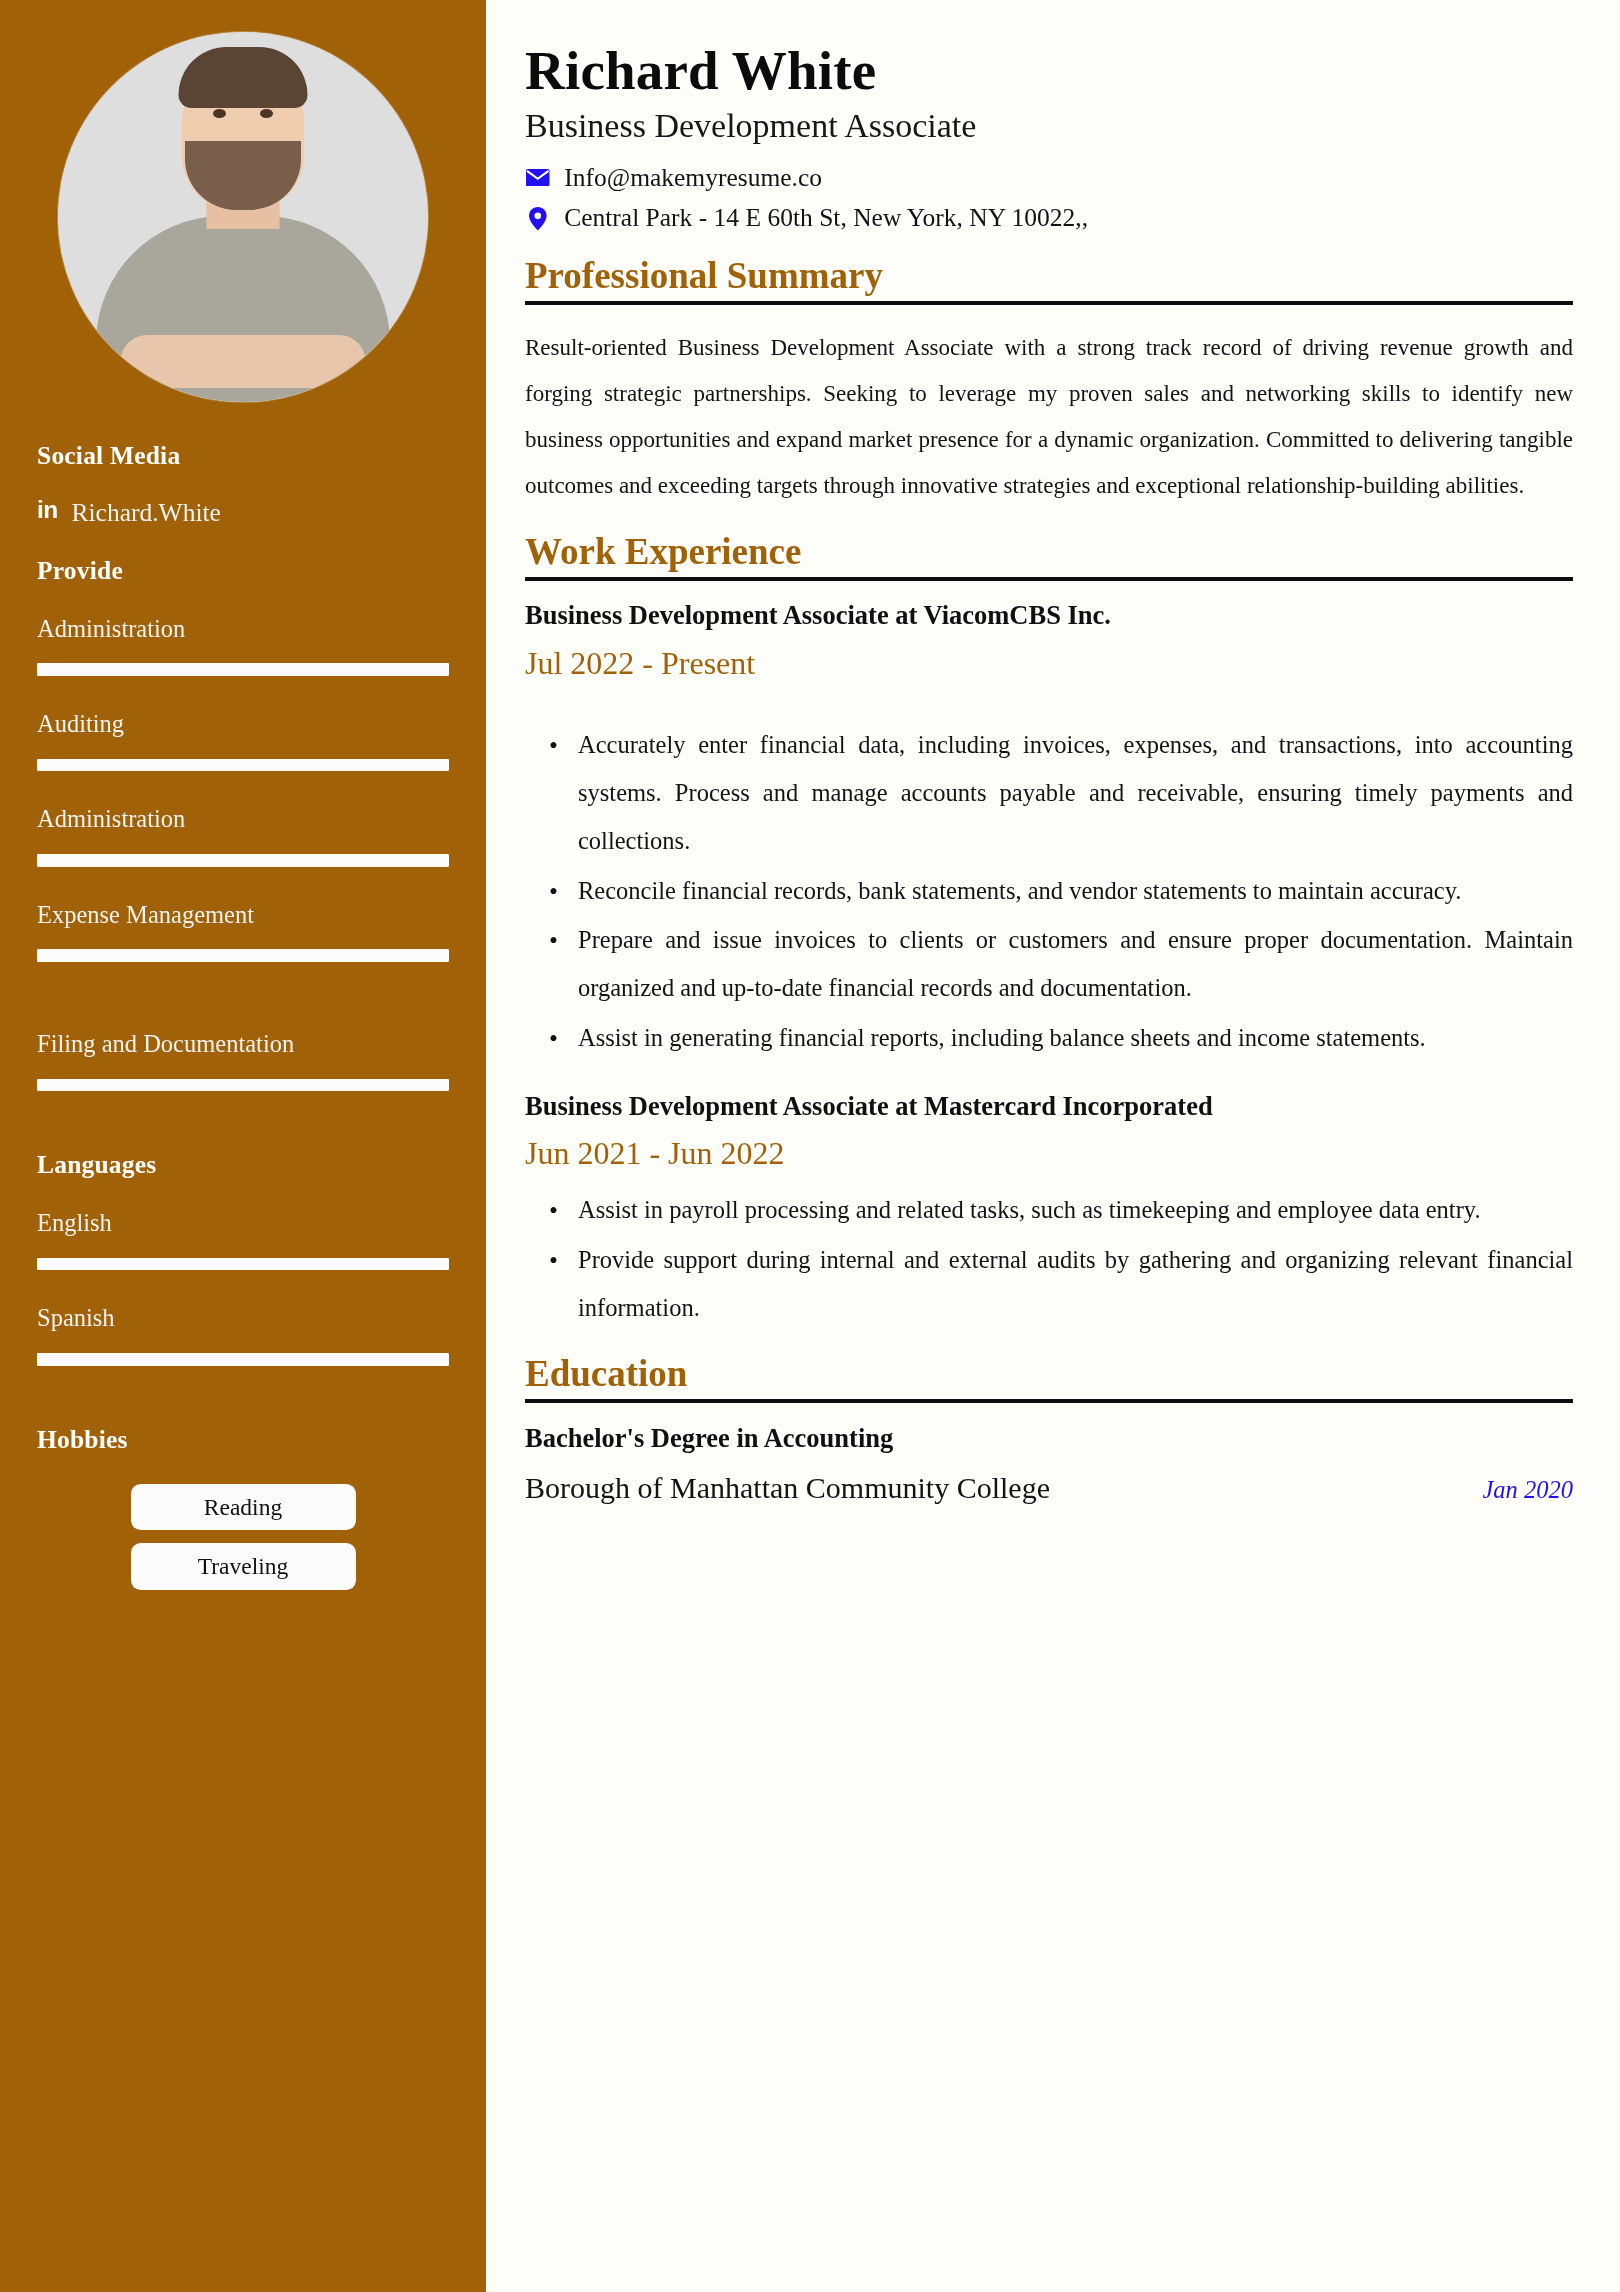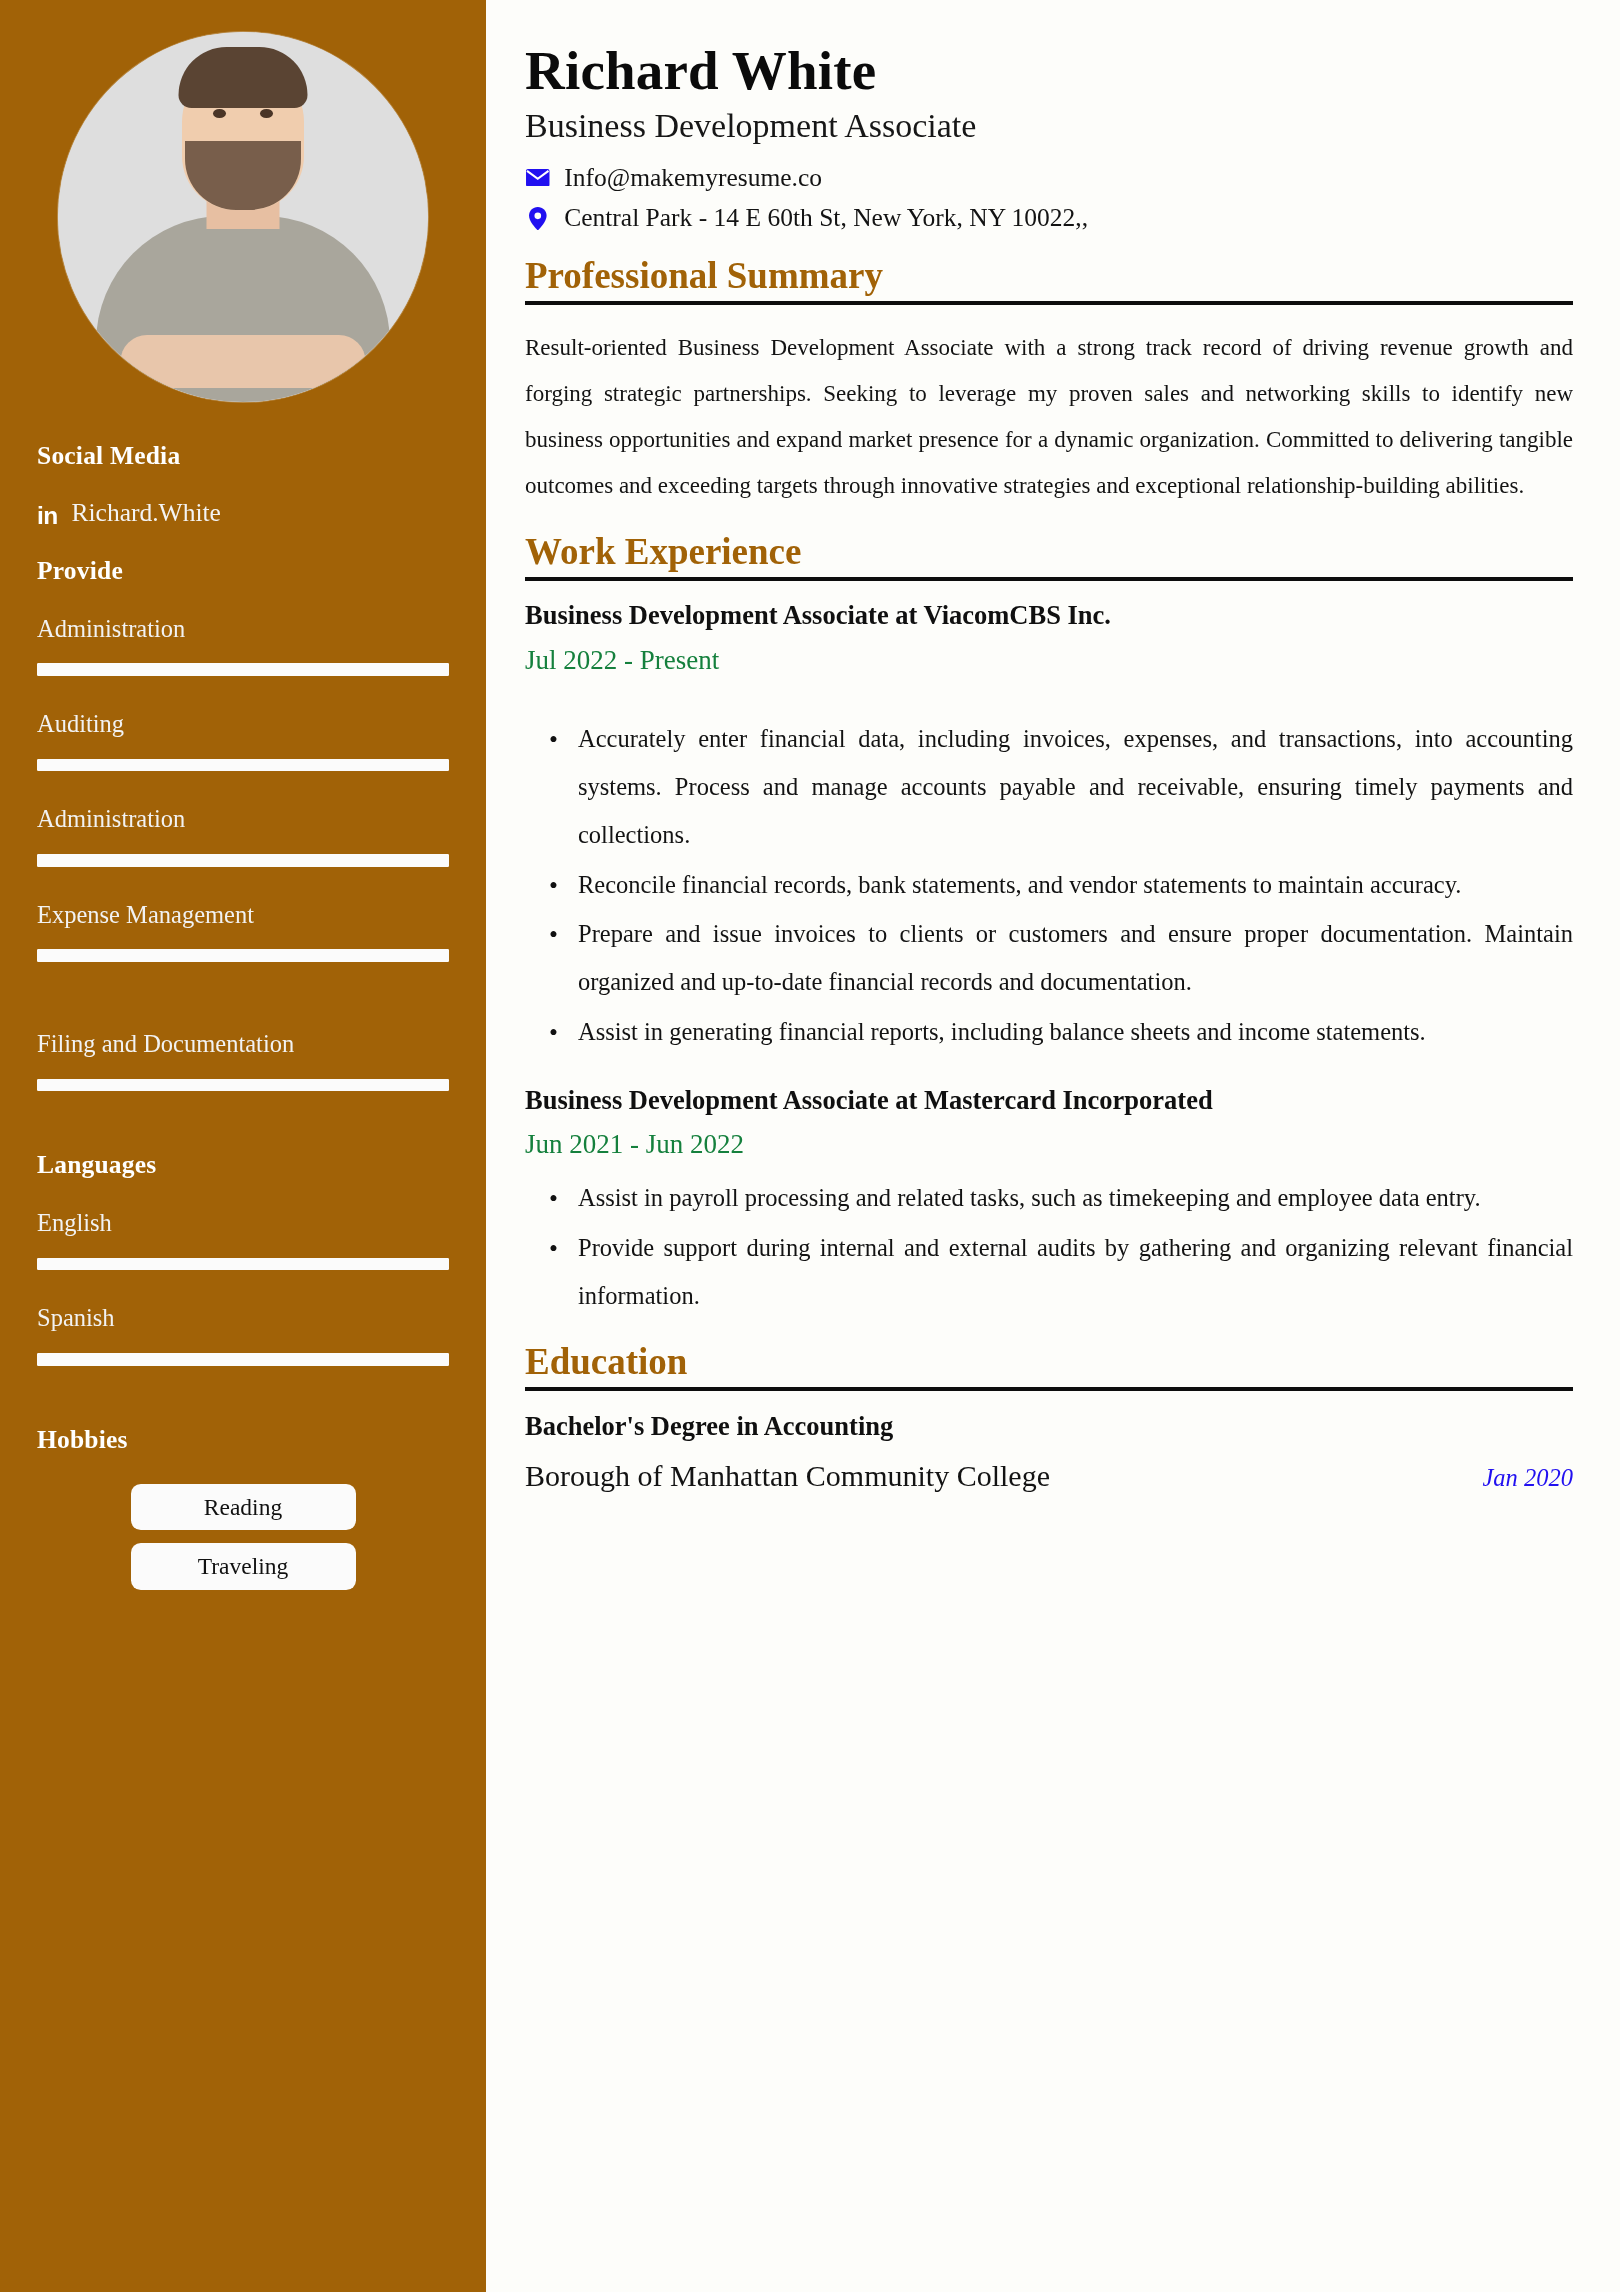--- a/index.html
+++ b/index.html
@@ -112,21 +112,21 @@
   .side-h {
     font-size: 25.5px;
     font-weight: bold;
     letter-spacing: 0.2px;
     margin: 0;
     padding: 0 0 0 37px;
   }
 
   .social-row {
     display: flex;
-    align-items: flex-end;
+    align-items: flex-start;
     gap: 13.7px;
     padding: 0 37px;
     margin-top: 27.4px;
   }
   .li-icon {
     font-weight: bold;
     font-size: 24.5px;
     font-family: "Liberation Sans", sans-serif;
     line-height: 1;
     color: #ffffff;
@@ -228,22 +228,22 @@
     margin: 0;
   }
 
   .job-title {
     font-size: 26.5px;
     font-weight: bold;
     color: #101010;
     margin: 5.9px 0 13.7px 0;
   }
   .job-dates {
-    font-size: 27px;
-    color: #15803d;
+    font-size: 32px;
+    color: #a16207;
     margin: 0 0 13.7px 0;
   }
   ul.bullets {
     margin: 0 0 0 0;
     padding-left: 53px;
     list-style: none;
   }
   ul.bullets li {
     font-size: 24.5px;
     line-height: 1.95;

